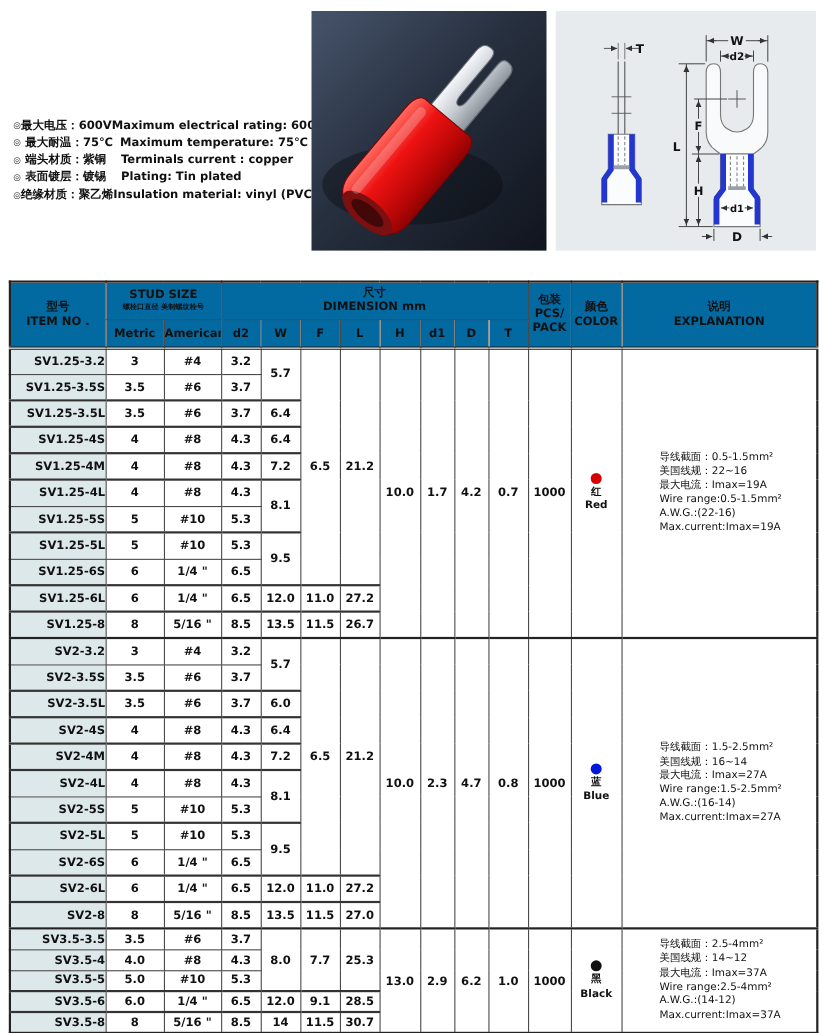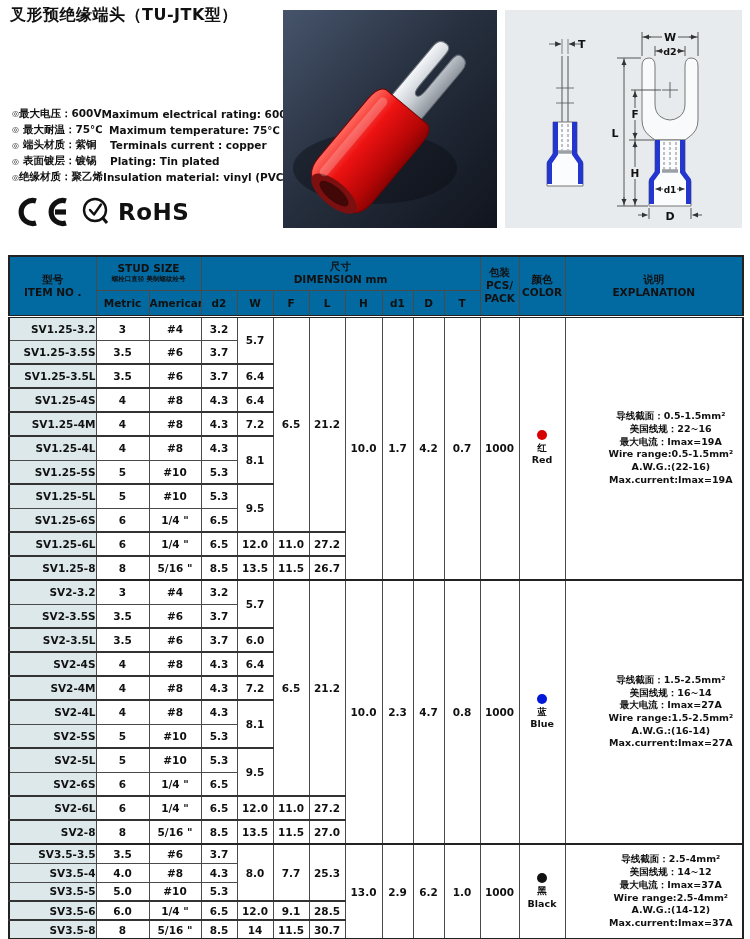--- a/index.html
+++ b/index.html
@@ -32,30 +32,29 @@
   tr.h1 { height:34px; } tr.h2 { height:26px; }
   .th-l { font-size:10.5px; line-height:1.25; }
   .th-tiny { font-size:6.5px; font-weight:600; letter-spacing:0;text-align:center; }
   tr.h2 th { font-size:10.5px; }
 
   tr.s1, tr.s2 { height:24px; } tr.s3 { height:19px;padding-left:32px; }
   tr.sec td { border-top:2.5px solid #222; }
   tr.g td { border-top:2px solid #333; }
   td.num { text-align:center; font-size:10.5px; font-weight:bold; vertical-align:middle; }
   td.item { font-size:10.5px; font-weight:bold; padding-left:7px; background:#dde8eb; text-align:right; vertical-align:middle; }
-  td.expl { font-size:9.5px; font-weight:700; padding-left:34px; line-height:1.34; text-align:center; vertical-align:middle; }
+  td.expl { font-size:9.5px; font-weight:400; padding-left:34px; line-height:1.34; text-align:left; vertical-align:middle; }
   td.colorcell { text-align:center; font-size:9.5px; font-weight:600; line-height:1.3; vertical-align:middle; }
   .dot { display:block; width:10px; height:10px; border-radius:50%; margin:0 auto 2px auto; }
 </style>
 </head>
 <body>
 
 <div class="canvas">
 
-  <div class="title-zh">叉形预绝缘端头（TU-JTK型）</div>
 
   <div class="specs">
     <div class="spec-row">
       <span class="spec-bullet">◎</span>
       <span class="spec-zh">最大电压：600V</span>
       <span class="spec-en">Maximum electrical rating: 600 volts</span>
     </div>
     <div class="spec-row">
       <span class="spec-bullet">◎</span>
       <span class="spec-zh">最大耐温：75℃</span>
@@ -71,35 +70,20 @@
       <span class="spec-zh">表面镀层：镀锡</span>
       <span class="spec-en">Plating: Tin plated</span>
     </div>
     <div class="spec-row">
       <span class="spec-bullet">◎</span>
       <span class="spec-zh">绝缘材质：聚乙烯</span>
       <span class="spec-en">Insulation material: vinyl (PVC)</span>
     </div>
   </div>
 
-  <div class="logos">
-    <svg width="64" height="32" viewBox="0 0 64 32" aria-hidden="true">
-      <g stroke="#111" stroke-width="5.2" fill="none">
-        <path d="M 26,5 A 11.5,11.5 0 1 0 26,27"></path>
-        <path d="M 56,5 A 11.5,11.5 0 1 0 56,27"></path>
-      </g>
-      <line x1="45" y1="16" x2="56" y2="16" stroke="#111" stroke-width="5.2"></line>
-    </svg>
-    <svg width="30" height="32" viewBox="0 0 30 32" aria-hidden="true">
-      <circle cx="14" cy="14" r="11" fill="none" stroke="#111" stroke-width="2.4"></circle>
-      <path d="M 9,14 L 13,18.5 L 20,8.5" fill="none" stroke="#111" stroke-width="2.4" stroke-linecap="round" stroke-linejoin="round"></path>
-      <path d="M 21,21 L 26,27" stroke="#111" stroke-width="3"></path>
-    </svg>
-    <span class="rohs">RoHS</span>
-  </div>
 
   <svg class="photo" viewBox="0 0 214 218" aria-hidden="true">
     <defs>
       <linearGradient id="pbg" x1="0" y1="0" x2="1" y2="1">
         <stop offset="0" stop-color="#46546b"></stop>
         <stop offset="0.45" stop-color="#27303f"></stop>
         <stop offset="1" stop-color="#10141d"></stop>
       </linearGradient>
       <linearGradient id="sleeve" x1="0" y1="0" x2="1" y2="0">
         <stop offset="0" stop-color="#ff6a60"></stop>

